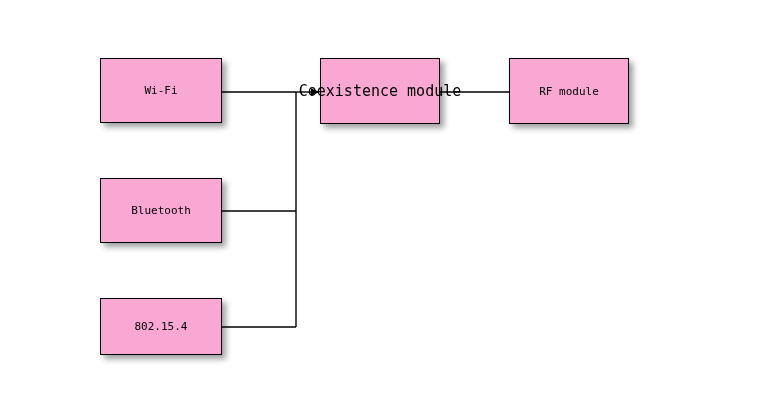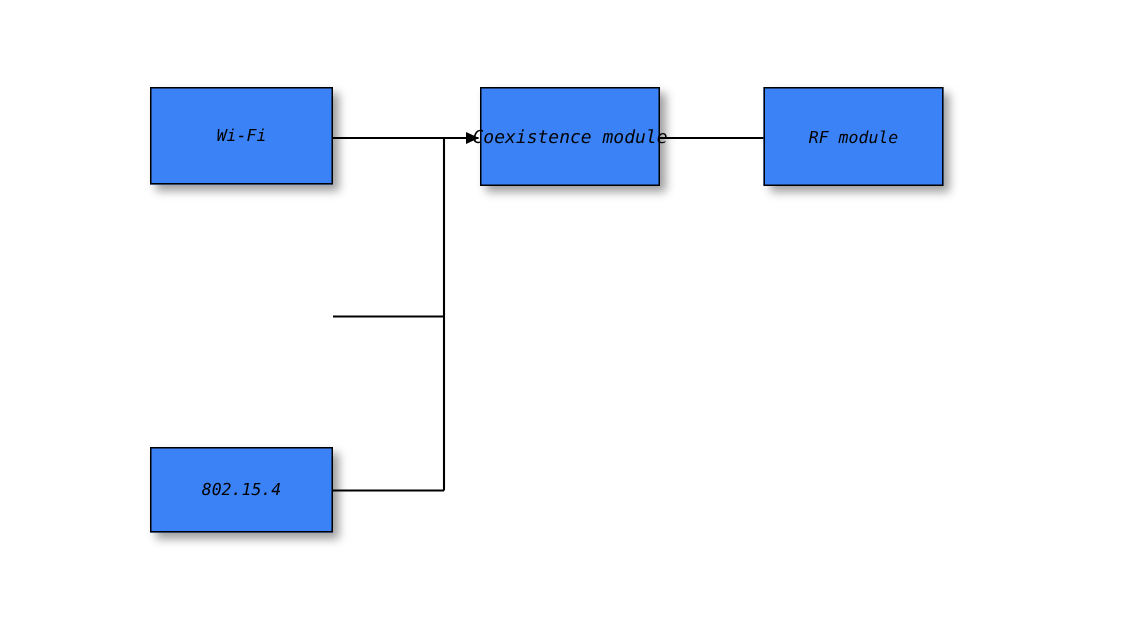--- a/index.html
+++ b/index.html
@@ -22,43 +22,42 @@
   #connector-layer {
     position: absolute;
     left: 0;
     top: 0;
     width: 760px;
     height: 420px;
   }
   .node-box {
     position: absolute;
     box-sizing: border-box;
-    background: #3b82f6;
+    background: #f9a8d4;
     border: 1px solid #000000;
     box-shadow: 4px 4px 6px rgba(0, 0, 0, 0.38);
     display: flex;
     align-items: center;
     justify-content: center;
-    font-style: italic;
   }
   .node-label {
     font-family: "DejaVu Sans Mono", monospace;
     font-size: 11px;
     color: #000000;
     line-height: 1;
     white-space: nowrap;
     letter-spacing: 0px;
   }
   
   #node-wifi        { left: 100px; top:  58px; width: 122px; height: 65px; }
   #node-bluetooth   { left: 100px; top: 178px; width: 122px; height: 65px; }
   #node-802154      { left: 100px; top: 298px; width: 122px; height: 57px; }
   #node-coexistence { left: 320px; top:  58px; width: 120px; height: 66px; }
   #node-rf          { left: 509px; top:  58px; width: 120px; height: 66px; }
-  #node-coexistence .node-label { font-size: 12px; }
+  #node-coexistence .node-label { font-size: 15px; }
 </style>
 </head>
 <body>
 
 <div id="diagram-canvas">
 
   <svg id="connector-layer" viewBox="0 0 760 420" width="760" height="420" aria-hidden="true">
     <defs>
       <marker id="arrowhead" markerWidth="9" markerHeight="8" refX="8.5" refY="4" orient="auto" markerUnits="userSpaceOnUse">
         <path d="M 0 0 L 9 4 L 0 8 z" fill="#000000"></path>
@@ -75,20 +74,23 @@
 
     <path d="M 296 92 L 319 92" stroke="#000000" stroke-width="1.4" fill="none" marker-end="url(#arrowhead)"></path>
 
     <path d="M 440 92 L 540 92" stroke="#000000" stroke-width="1.4" fill="none" marker-end="url(#arrowhead)"></path>
   </svg>
 
   <div class="node-box" id="node-wifi">
     <span class="node-label">Wi-Fi</span>
   </div>
 
+  <div class="node-box" id="node-bluetooth">
+    <span class="node-label">Bluetooth</span>
+  </div>
 
   <div class="node-box" id="node-802154">
     <span class="node-label">802.15.4</span>
   </div>
 
   <div class="node-box" id="node-coexistence">
     <span class="node-label">Coexistence module</span>
   </div>
 
   <div class="node-box" id="node-rf">

